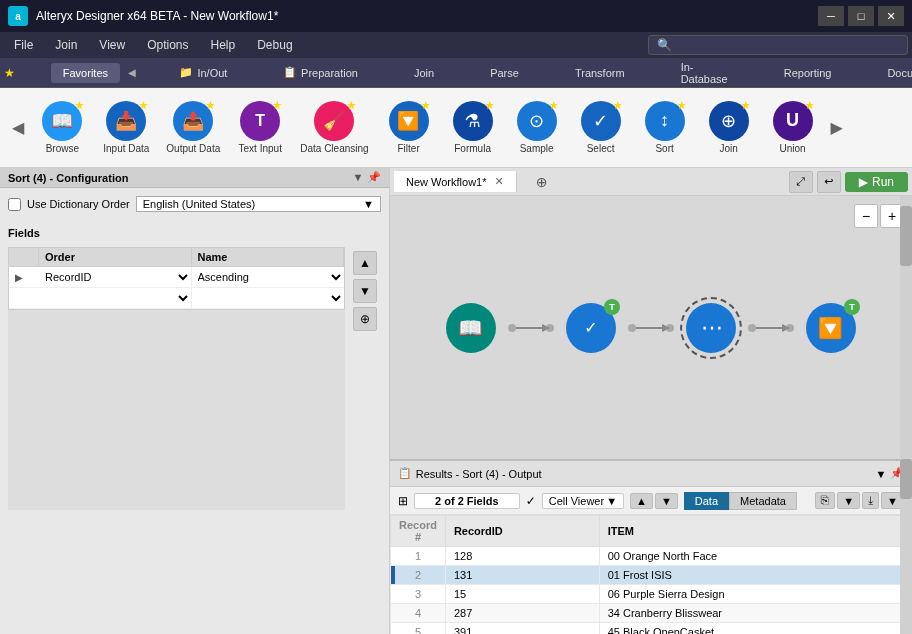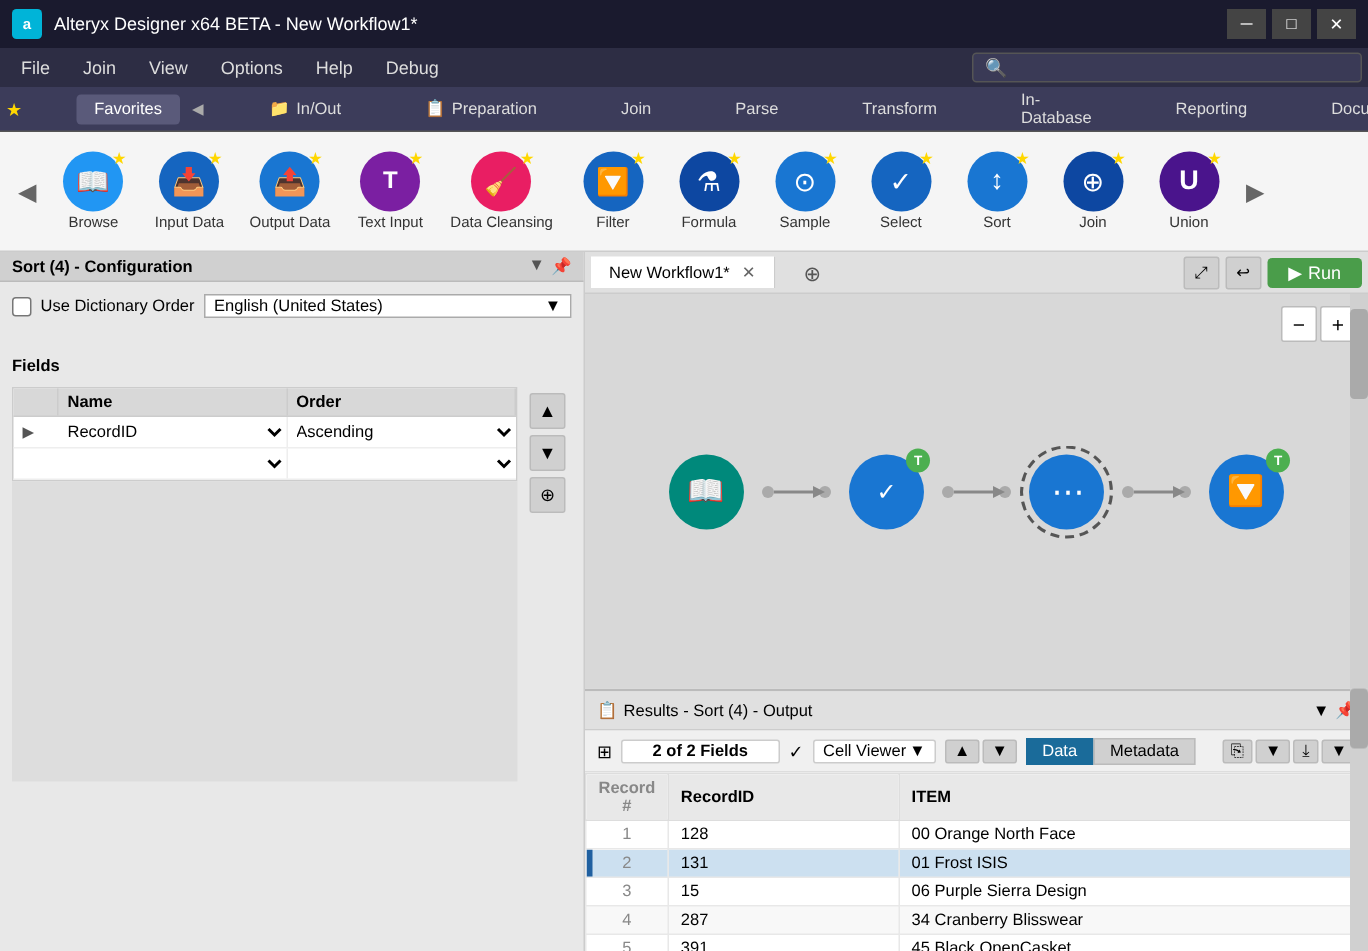--- a/index.html
+++ b/index.html
@@ -155,21 +155,21 @@
     .locale-dropdown {
       background: white;
       border: 1px solid #aaa;
       padding: 3px 6px;
       font-size: 11px;
       flex: 1;
       cursor: pointer;
       display: flex; align-items: center; justify-content: space-between;
       height: 16px;
     }
-    .fields-section { font-size: 11px; font-weight: bold; margin: 20px 0 2px 0; }
+    .fields-section { font-size: 11px; font-weight: bold; margin: 9px 0 2px 0; }
     .fields-table { background: white; border: 1px solid #ccc; font-size: 11px; }
     .fields-table-header {
       display: grid;
       grid-template-columns: 30px 1fr 1fr;
       background: #d8d8d8;
       border-bottom: 1px solid #ccc;
     }
     .fields-table-header div { padding: 3px 6px; font-weight: bold; border-right: 1px solid #ccc; }
     .fields-row {
       display: grid;
@@ -574,22 +574,22 @@
           </div>
         </div>
 
         <div class="fields-section">Fields</div>
 
         <div style="display:flex;gap:4px;">
           <div style="flex:1;">
             <div class="fields-table">
               <div class="fields-table-header">
                 <div></div>
+                <div>Order</div>
                 <div>Name</div>
-                <div>Order</div>
               </div>
 
               <div class="fields-row">
                 <div class="expand-btn">▶</div>
                 <select class="field-select">
                   <option>RecordID</option>
                 </select>
                 <select class="order-select">
                   <option>Ascending</option>
                   <option>Descending</option>

